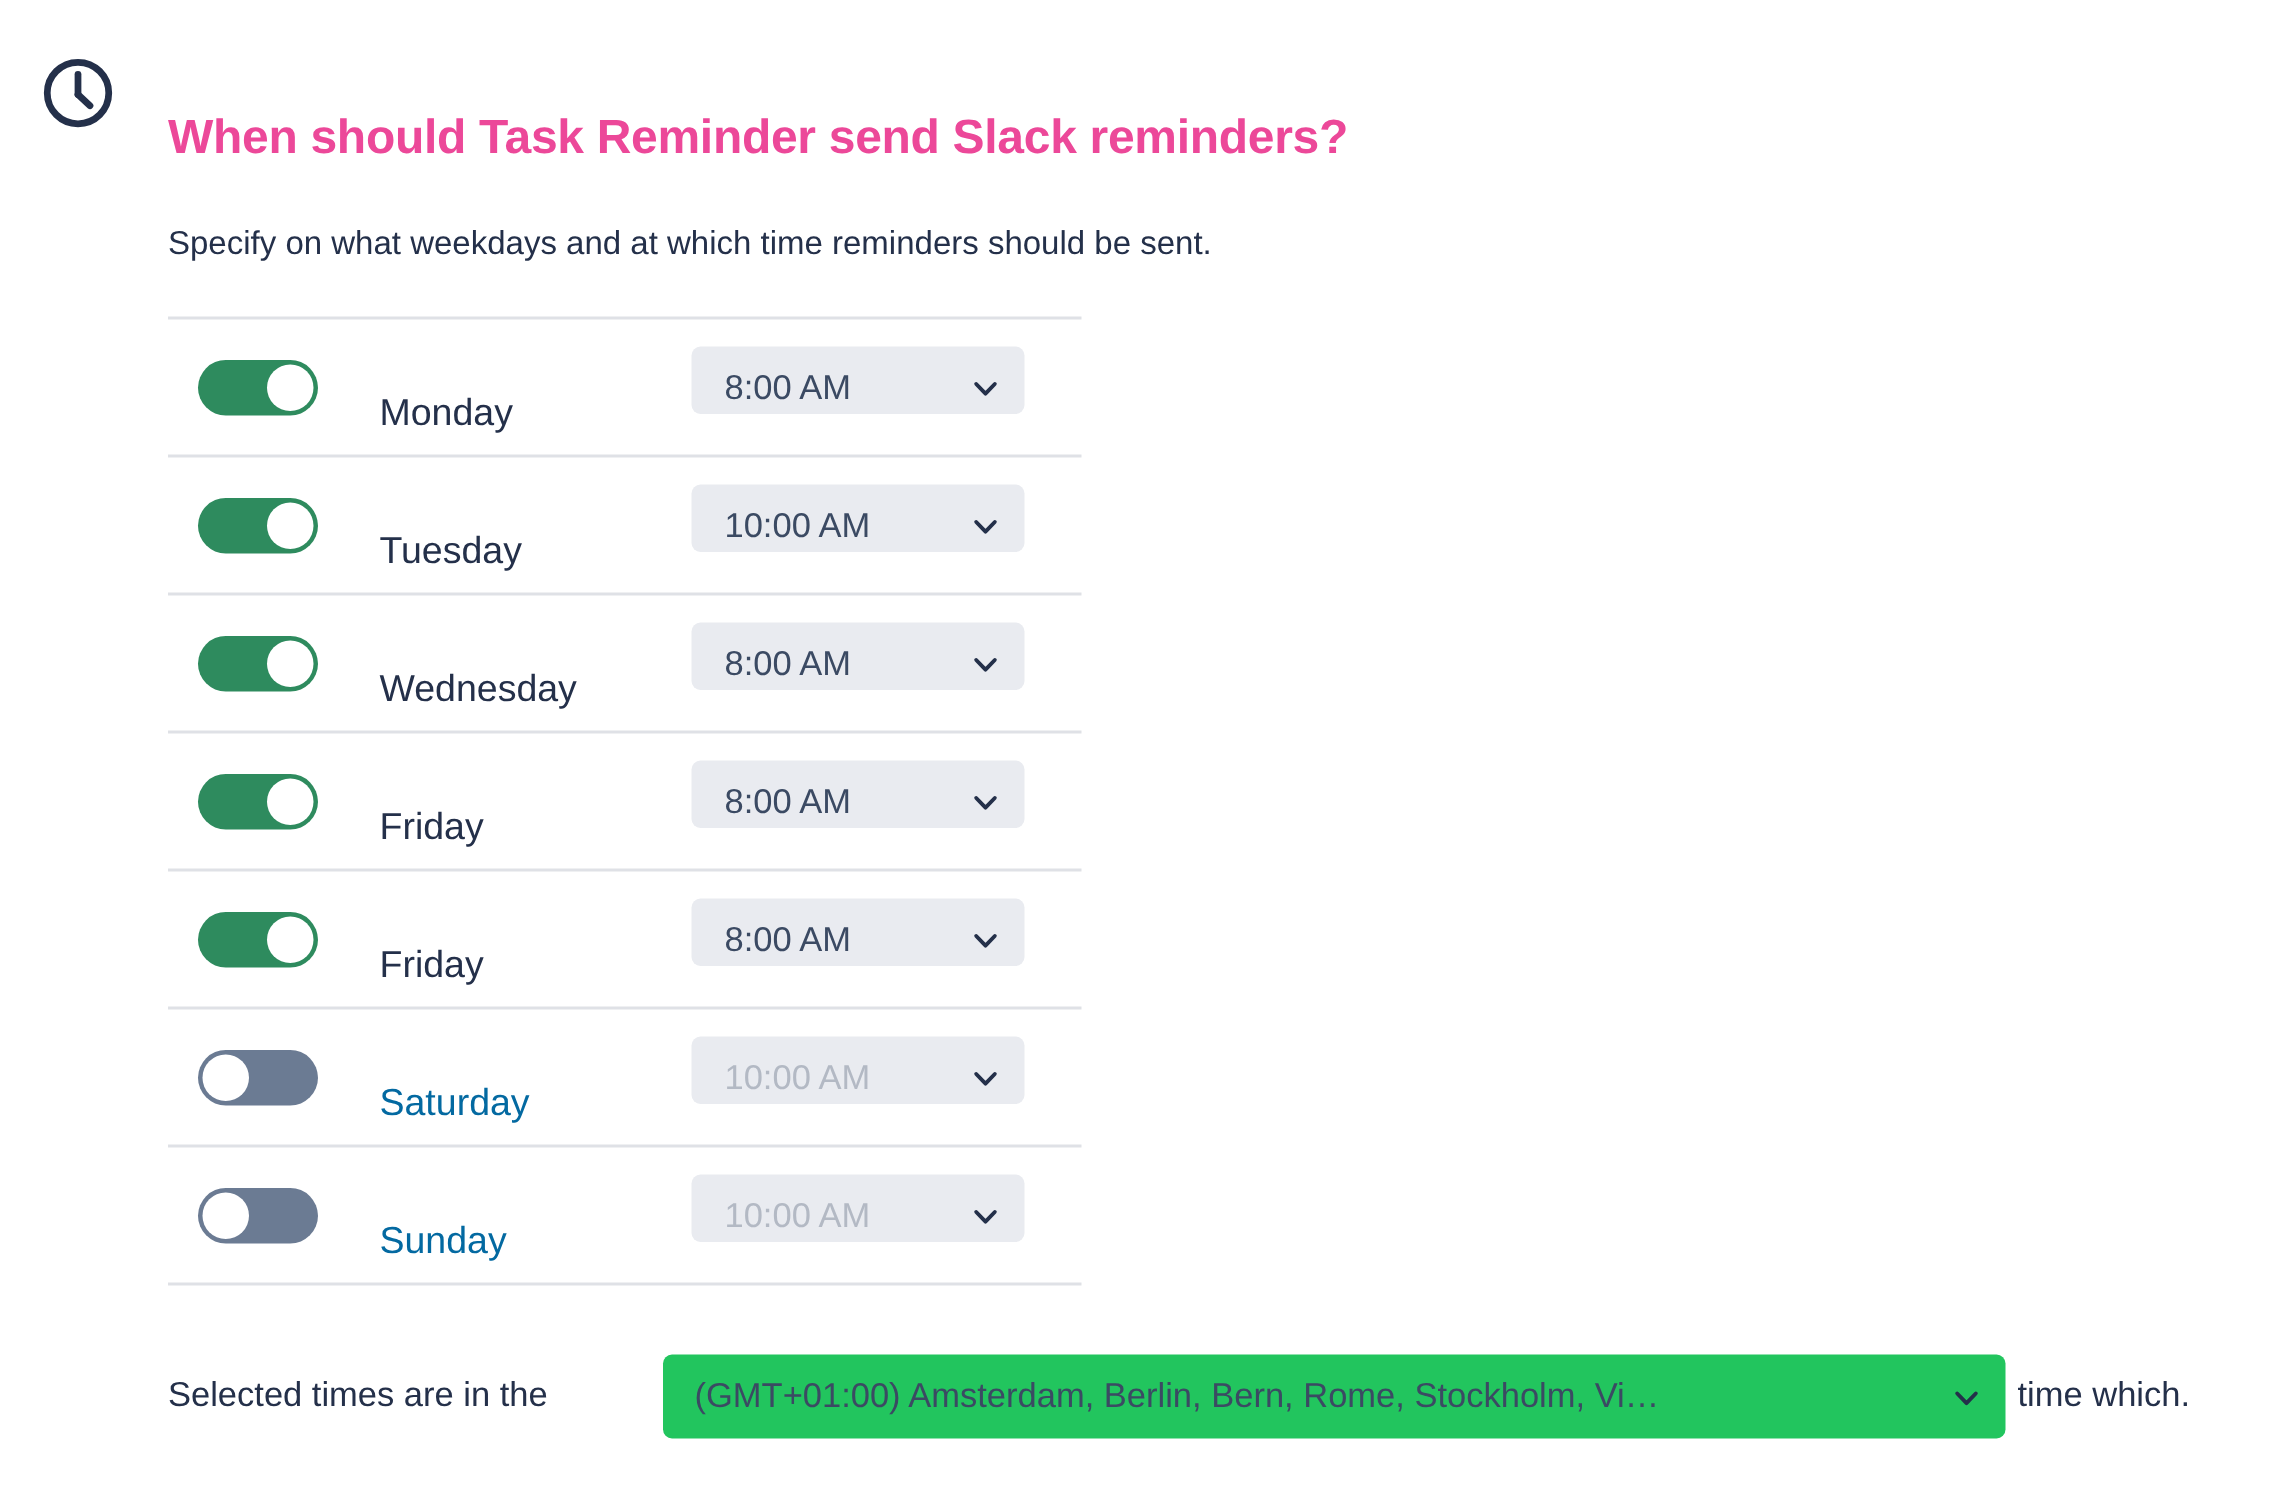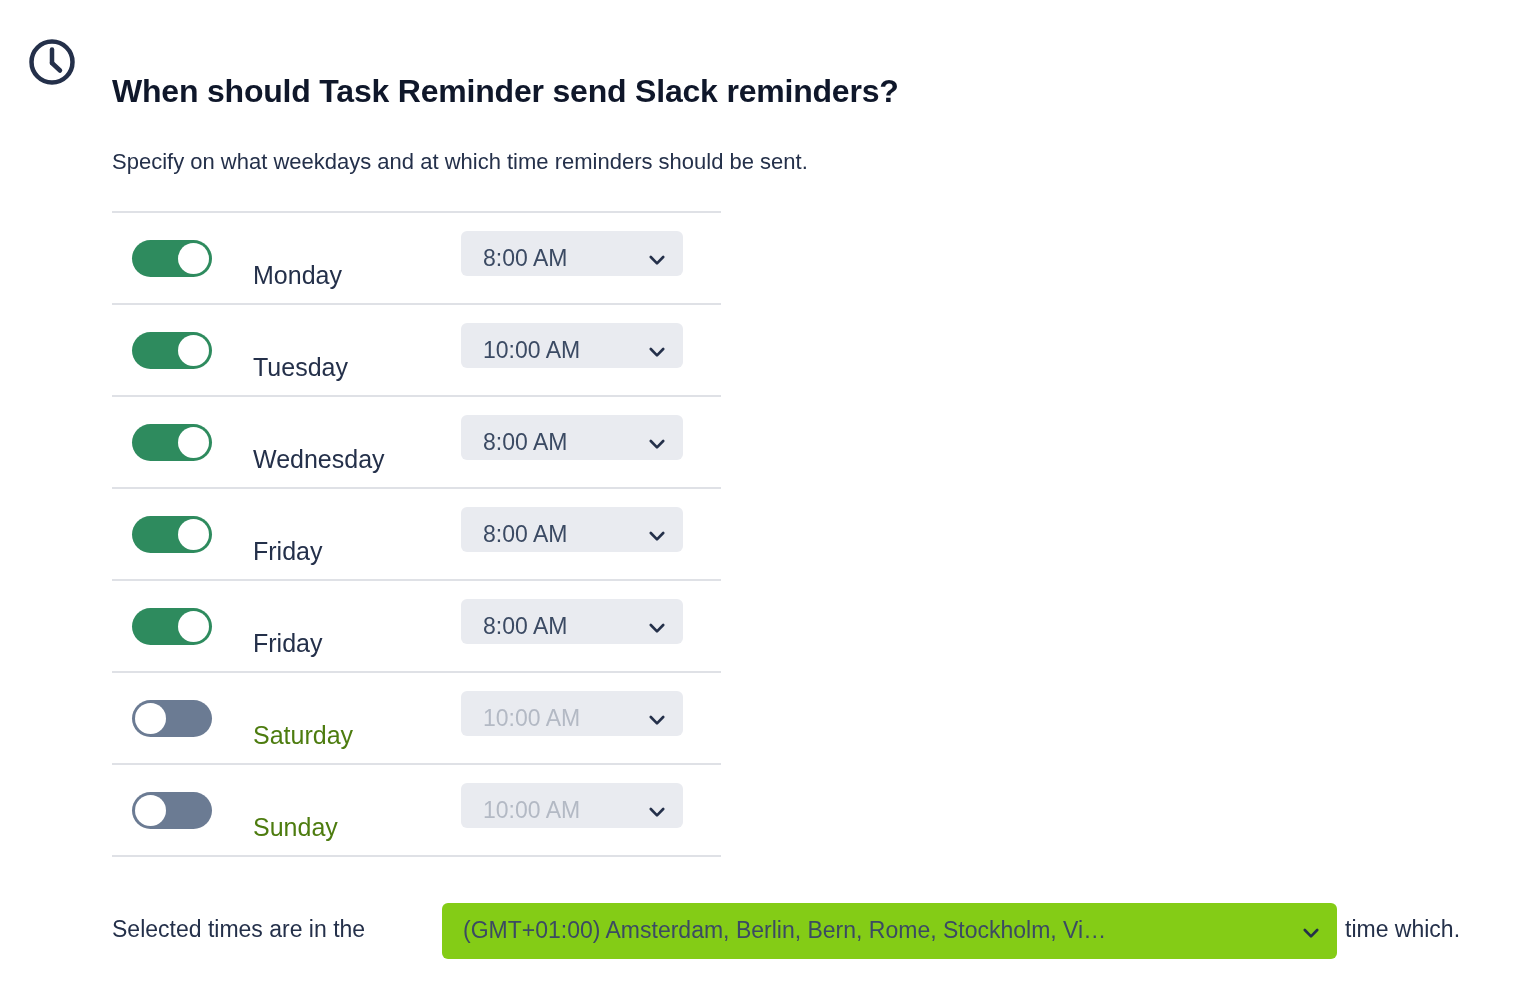--- a/index.html
+++ b/index.html
@@ -35,21 +35,21 @@
     width: 50px;
     height: 50px;
   }
   .page-title {
     position: absolute;
     left: 112px;
     top: 41px;
     font-size: 32px;
     font-weight: bold;
     letter-spacing: -0.2px;
-    color: #0f172a;
+    color: #ec4899;
     white-space: nowrap;
     margin-top: 32px;
   }
   .page-subtitle {
     position: absolute;
     left: 112px;
     top: 127px;
     font-size: 22px;
     font-weight: normal;
     color: #24304a;
@@ -103,21 +103,21 @@
 
   .day-label {
     position: absolute;
     left: 141px;
     top: 48px;
     font-size: 25px;
     color: #24304a;
     white-space: nowrap;
   }
   .day-label.muted {
-    color: #4d7c0f;
+    color: #0369a1;
   }
 
   .time-select {
     position: absolute;
     left: 349px;
     top: 18px;
     width: 222px;
     height: 45px;
     background: #e9ebf0;
     border-radius: 6px;
@@ -157,21 +157,21 @@
     font-size: 23px;
     color: #24304a;
     white-space: nowrap;
   }
   .tz-select {
     position: absolute;
     left: 330px;
     top: 0;
     width: 895px;
     height: 56px;
-    background: #84cc16;
+    background: #22c55e;
     border-radius: 6px;
     box-sizing: border-box;
   }
   .tz-select .value {
     position: absolute;
     left: 21px;
     top: 14px;
     font-size: 23px;
     color: #3b4a63;
     white-space: nowrap;

